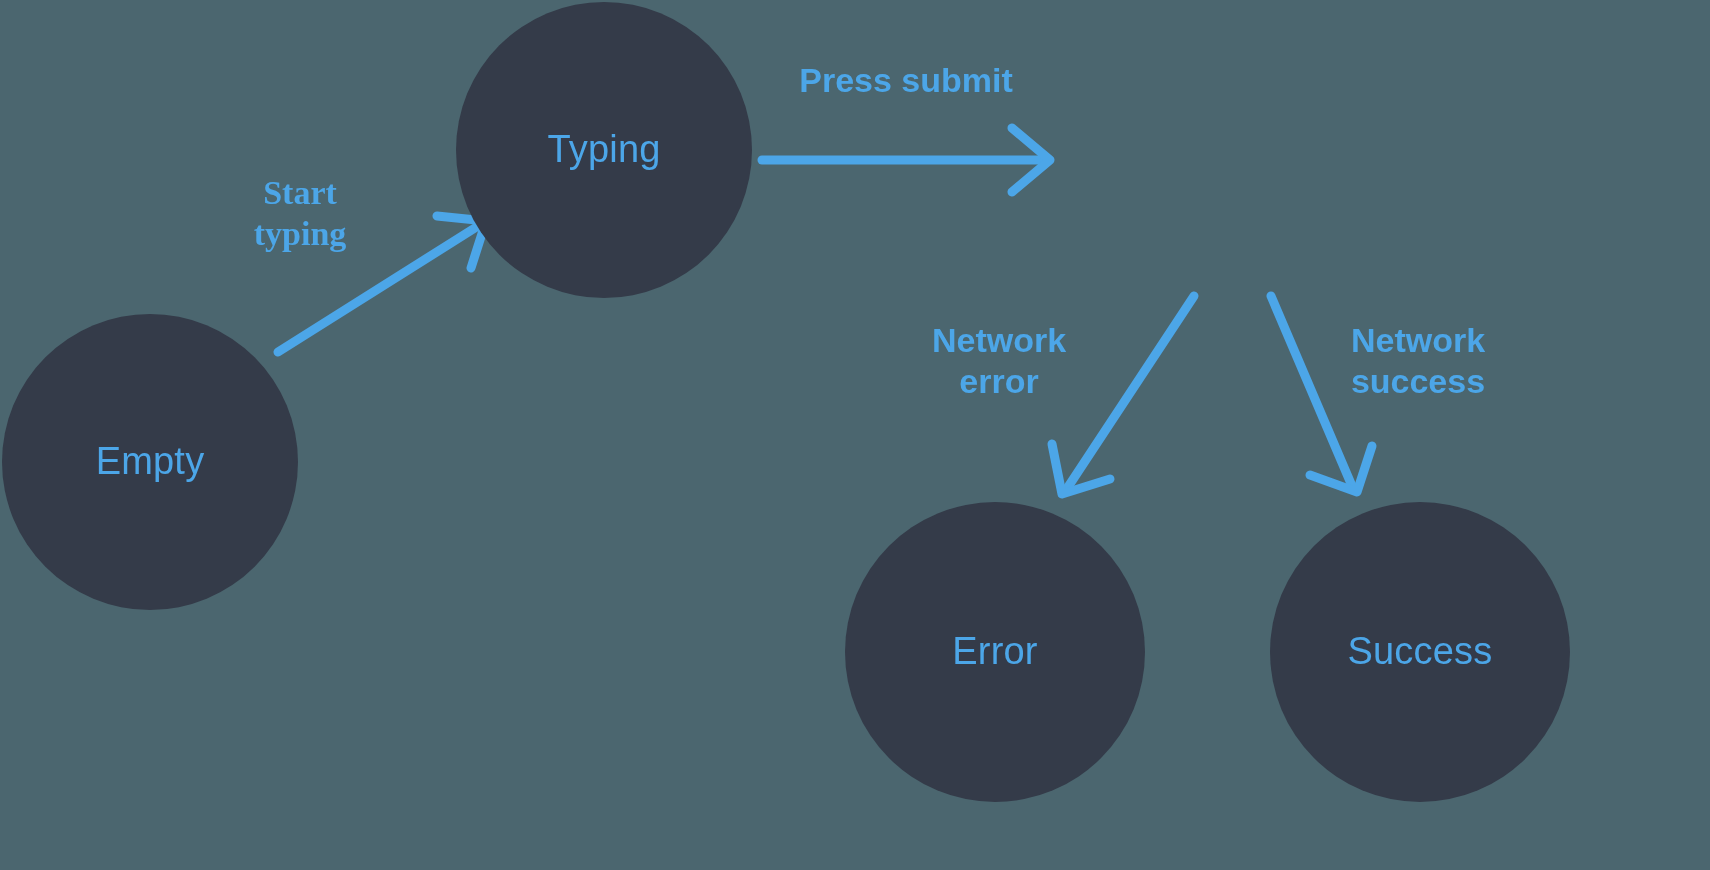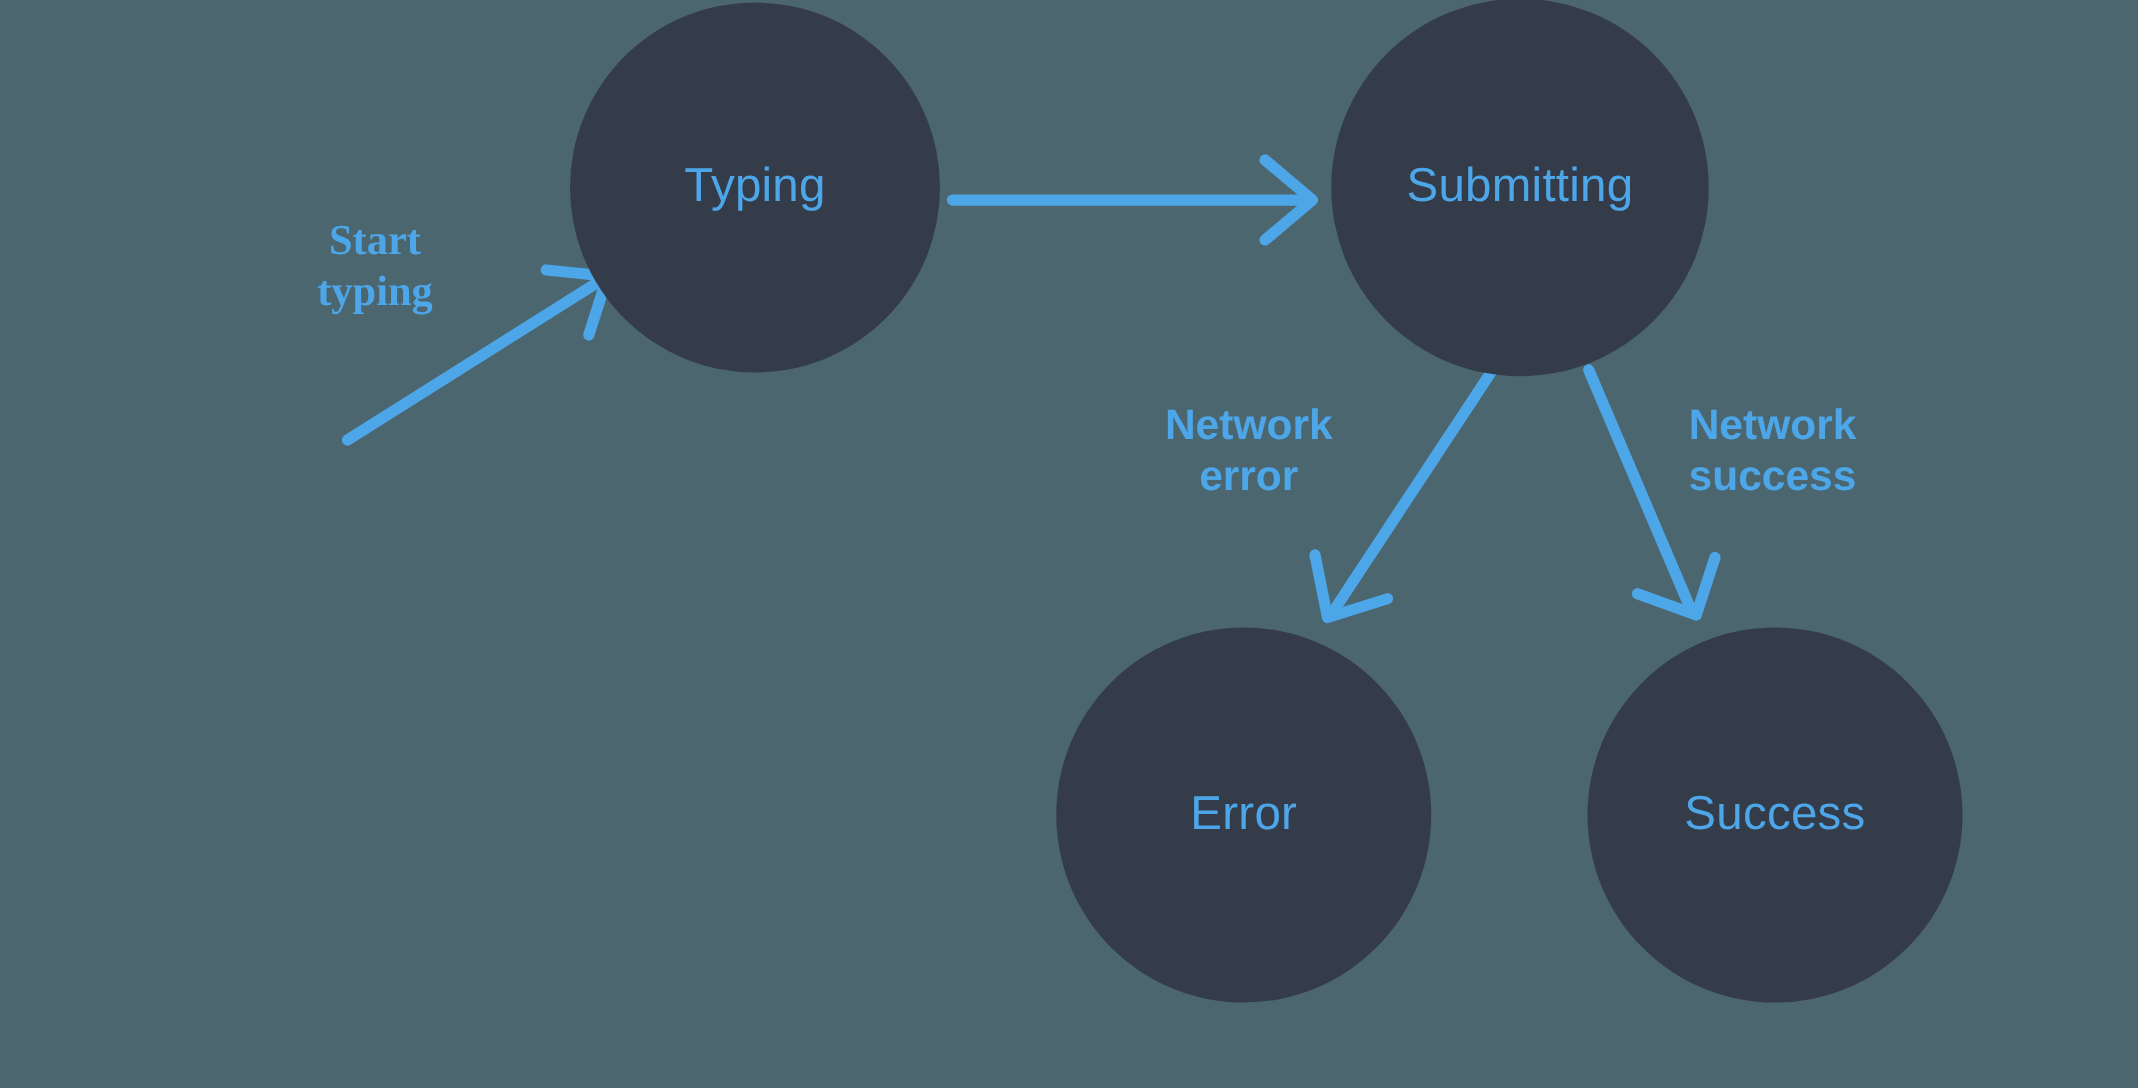--- a/index.html
+++ b/index.html
@@ -73,40 +73,41 @@
       <line x1="1194" y1="296" x2="1068" y2="487" stroke="#4ca6e8" stroke-width="9" stroke-linecap="round"></line>
       <path d="M 1052 444 L 1062 494 L 1110 479" fill="none" stroke="#4ca6e8" stroke-width="9" stroke-linecap="round" stroke-linejoin="round"></path>
     </g>
 
     <g>
       <line x1="1271" y1="296" x2="1352" y2="486" stroke="#4ca6e8" stroke-width="9" stroke-linecap="round"></line>
       <path d="M 1310 475 L 1357 492 L 1372 446" fill="none" stroke="#4ca6e8" stroke-width="9" stroke-linecap="round" stroke-linejoin="round"></path>
     </g>
   </svg>
 
+  <div class="state-node" style="left:2px; top:314px; width:296px; height:296px;">
+    <span class="state-label">Empty</span>
+  </div>
 
   <div class="state-node" style="left:456px; top:2px; width:296px; height:296px;">
     <span class="state-label">Typing</span>
   </div>
 
-  <div class="state-node" style="left:1065px; top:-1px; width:302px; height:302px;">
-    <span class="state-label">Submitting</span>
-  </div>
 
   <div class="state-node" style="left:845px; top:502px; width:300px; height:300px;">
     <span class="state-label">Error</span>
   </div>
 
   <div class="state-node" style="left:1270px; top:502px; width:300px; height:300px;">
     <span class="state-label">Success</span>
   </div>
 
   <div class="edge-label" style="left:190px; top:172px; width:220px;font-family:Liberation Serif, serif;">Start
 typing</div>
 
+  <div class="edge-label" style="left:756px; top:60px; width:300px;">Press submit</div>
 
   <div class="edge-label" style="left:889px; top:320px; width:220px;">Network
 error</div>
 
   <div class="edge-label" style="left:1306px; top:320px; width:224px;">Network
 success</div>
 
 </div>
 
 </body></html>

